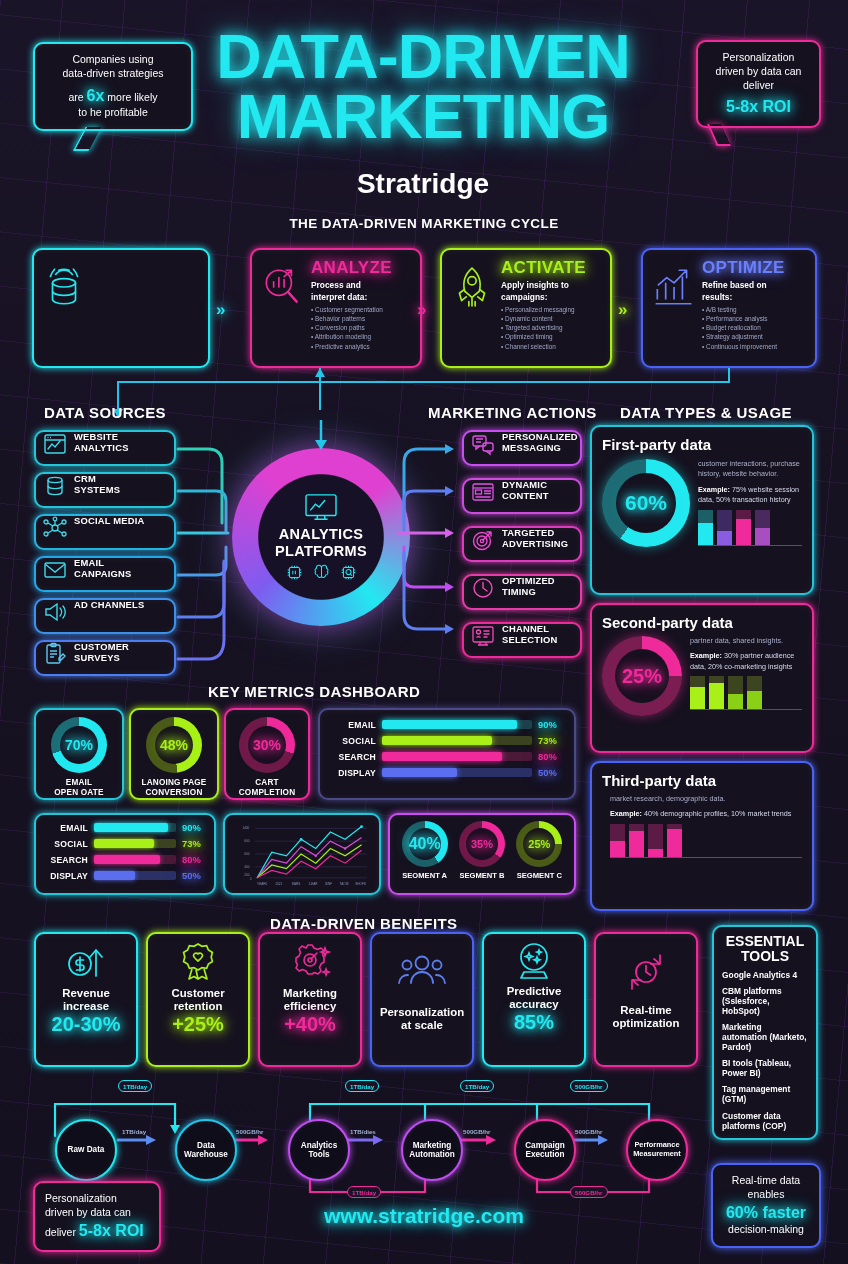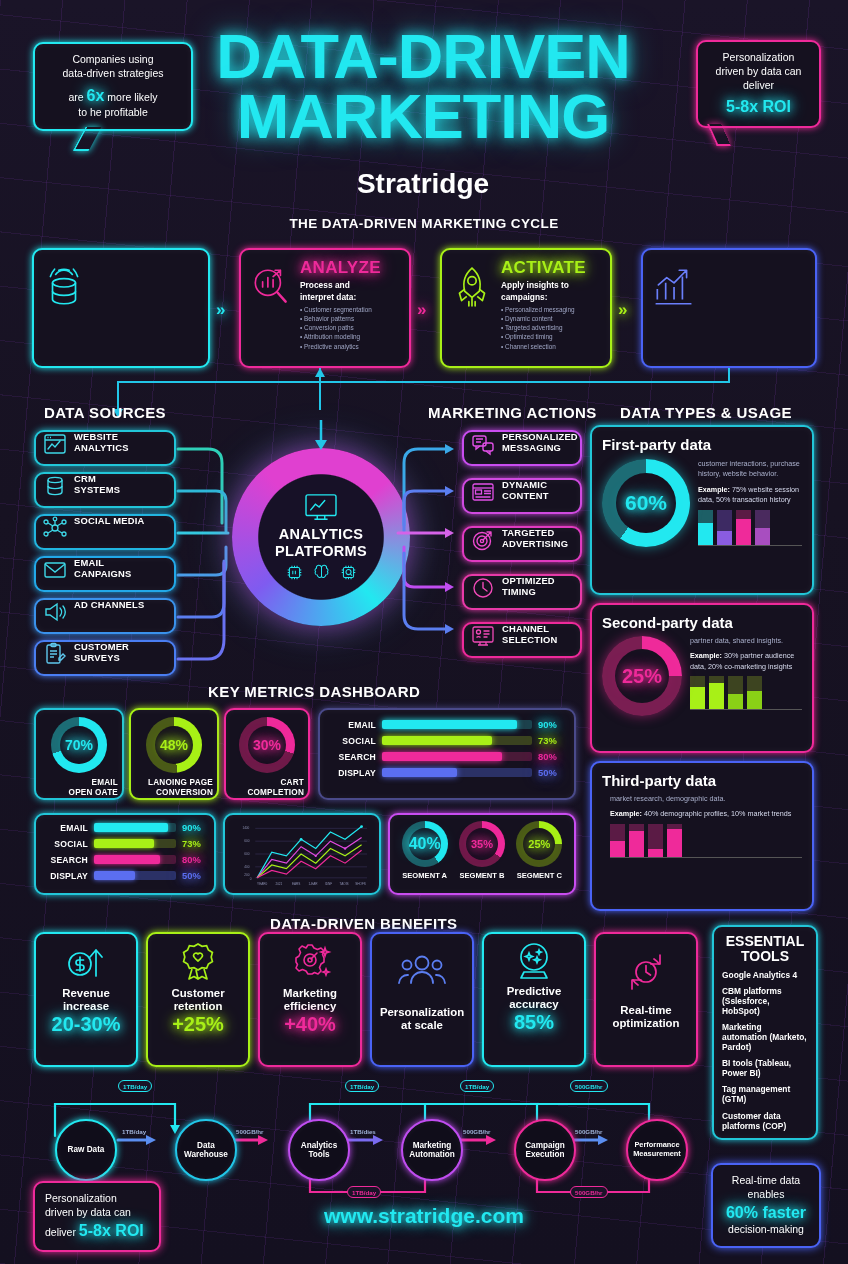--- a/index.html
+++ b/index.html
@@ -92,21 +92,21 @@
   .dtype h4 { font-size:15px; font-weight:bold; }
   .dtype .desc { font-size:7.2px; color:#aab0cc; line-height:1.45; }
   .dtype .ex { font-size:7.2px; color:#d7dbee; line-height:1.45; margin-top:5px; }
   .dtype .ex b { color:#fff; }
 
   .donut { border-radius:50%; display:flex; align-items:center; justify-content:center; }
   .donut span { font-weight:bold; }
   .donut:before { content:""; position:absolute; border-radius:50%; background:#16111f; }
 
   
-  .mcard { position:absolute; height:92px; padding:7px 4px; text-align:right; }
+  .mcard { position:absolute; height:92px; padding:7px 4px; text-align:center; }
   .mcard .cap { font-size:8.2px; font-weight:bold; line-height:1.18; letter-spacing:.2px; margin-top:5px; }
 
   .barrow { display:flex; align-items:center; margin-bottom:5px; }
   .barrow .bl { font-size:8.6px; font-weight:bold; width:46px; text-align:right; letter-spacing:.2px; }
   .barrow .track { height:9px; flex:1; margin:0 6px; border-radius:2px; }
   .barrow .pct { font-size:9.4px; font-weight:bold; width:26px; }
 
   
   .ben { position:absolute; top:932px; width:104px; height:135px; padding:6px 4px; text-align:center;
          display:flex; flex-direction:column; align-items:center; justify-content:flex-start; }
@@ -162,21 +162,21 @@
     <svg class="ic" viewBox="0 0 40 44" fill="none" stroke="#22e8f0" stroke-width="1.6">
       <ellipse cx="20" cy="18" rx="11" ry="4"></ellipse>
         <path d="M9 18v16c0 2.2 4.9 4 11 4s11-1.8 11-4V18"></path>
       <path d="M9 26c0 2.2 4.9 4 11 4s11-1.8 11-4"></path>
       <path d="M12 10a10 10 0 0 1 16 0M15 6a15 15 0 0 1 10 0" stroke-linecap="round"></path>
       <path d="M7 12a17 17 0 0 1 4-7M33 12a17 17 0 0 0-4-7" stroke-linecap="round"></path>
     </svg>
   </div>
   <div class="chev glowtext" style="left:216px;color:#22e8f0">»</div>
 
-  <div class="neon cyc" style="left:239px;width:172px;--c:#ef2a9a">
+  <div class="neon cyc" style="left:250px;width:172px;--c:#ef2a9a">
     <svg class="ic" viewBox="0 0 40 44" fill="none" stroke="#ef2a9a" stroke-width="1.6">
       <circle cx="17" cy="18" r="12"></circle>
         <path d="M26 27l8 9" stroke-linecap="round" stroke-width="2.4"></path>
       <path d="M12 22v-5M17 22v-9M22 22v-7" stroke-linecap="round"></path>
       <path d="M22 12l7-6m0 0h-5m5 0v5" stroke-linecap="round"></path>
     </svg>
     <div class="body">
       <h3 class="glowtext" style="color:#ef2a9a">ANALYZE</h3>
       <div class="sub">Process and</div>
       <div class="sub">interpret data:</div>
@@ -212,20 +212,32 @@
     </div>
   </div>
   <div class="chev glowtext" style="left:618px;color:#a8f017">»</div>
 
   <div class="neon cyc" style="left:641px;width:176px;--c:#4a63f5">
     <svg class="ic" viewBox="0 0 40 44" fill="none" stroke="#6a7ffb" stroke-width="1.6">
       <path d="M5 34V24M13 34V18M21 34V22M29 34V12"></path>
       <path d="M4 38h33" stroke-linecap="round"></path>
       <path d="M6 20l8-7 7 5 12-12m0 0h-7m7 0v7" stroke-linecap="round" stroke-linejoin="round"></path>
     </svg>
+    <div class="body">
+      <h3 class="glowtext" style="color:#6a7ffb">OPTIMIZE</h3>
+      <div class="sub">Refine based on</div>
+      <div class="sub">results:</div>
+      <ul>
+        <li>A/B testing</li>
+        <li>Performance analysis</li>
+        <li>Budget reallocation</li>
+        <li>Strategy adjustment</li>
+        <li>Continuous improvement</li>
+      </ul>
+    </div>
   </div>
 
   <svg style="position:absolute;left:100px;top:366px;width:640px;height:90px" fill="none" stroke="#22c6e8" stroke-width="2">
     <path d="M629 2v14H18v28"></path>
       <path d="M18 52l-5-9h10z" fill="#22c6e8" stroke="none"></path>
     <path d="M220 44V2" stroke="#22c6e8"></path>
       <path d="M220 0l-5 9h10z" fill="#22c6e8" stroke="none" transform="translate(0,2)"></path>
   </svg>
 
   <div class="sect-title" style="left:44px;top:404px;font-size:15px">DATA SOURCES</div>

